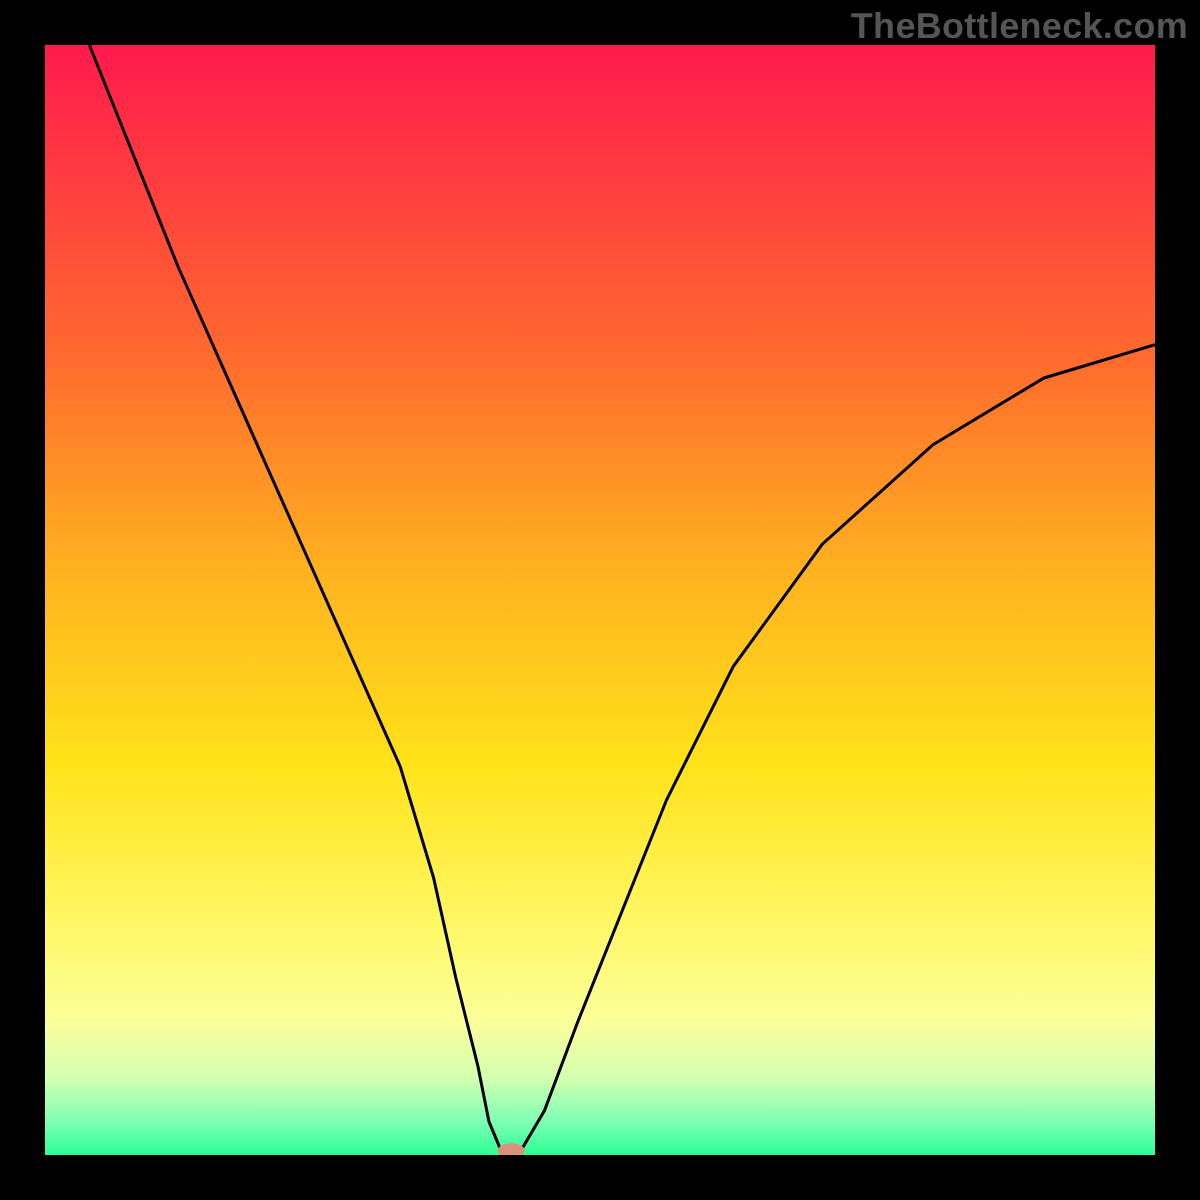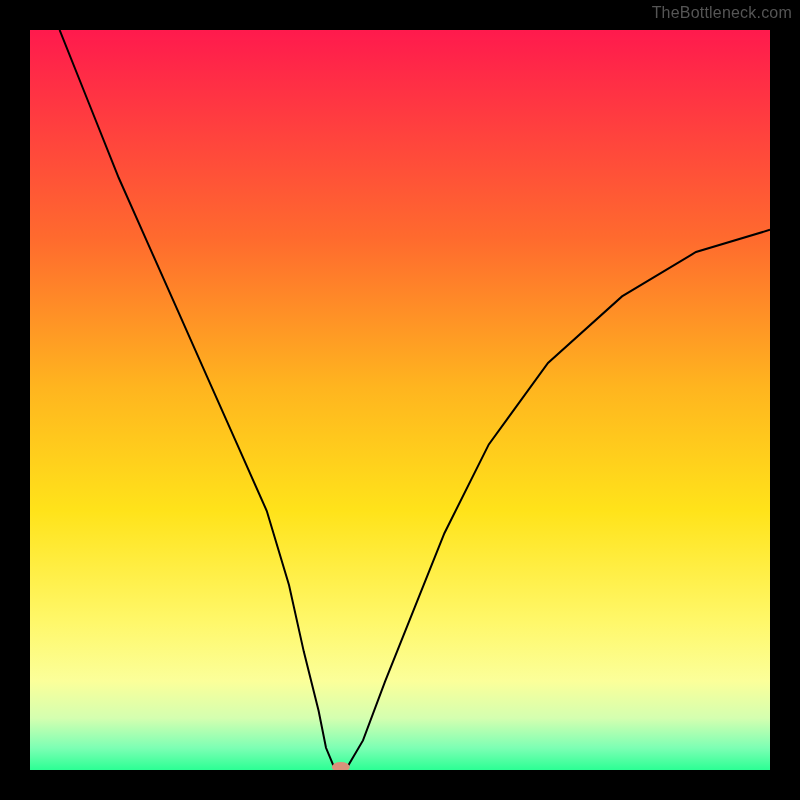--- a/index.html
+++ b/index.html
@@ -9,22 +9,22 @@
     background: #000;
     font-family: Arial, Helvetica, sans-serif;
     position: relative;
     overflow: hidden;
   }
   .watermark {
     position: absolute;
     top: 4px;
     right: 8px;
     color: #555;
-    font-size: 16px;
-    font-weight: 400;
+    font-size: 24px;
+    font-weight: 700;
     z-index: 10;
     letter-spacing: 0.2px;
   }
   .frame {
     position: absolute;
     left: 30px;
     top: 30px;
     width: 740px;
     height: 740px;
     background: #000;

